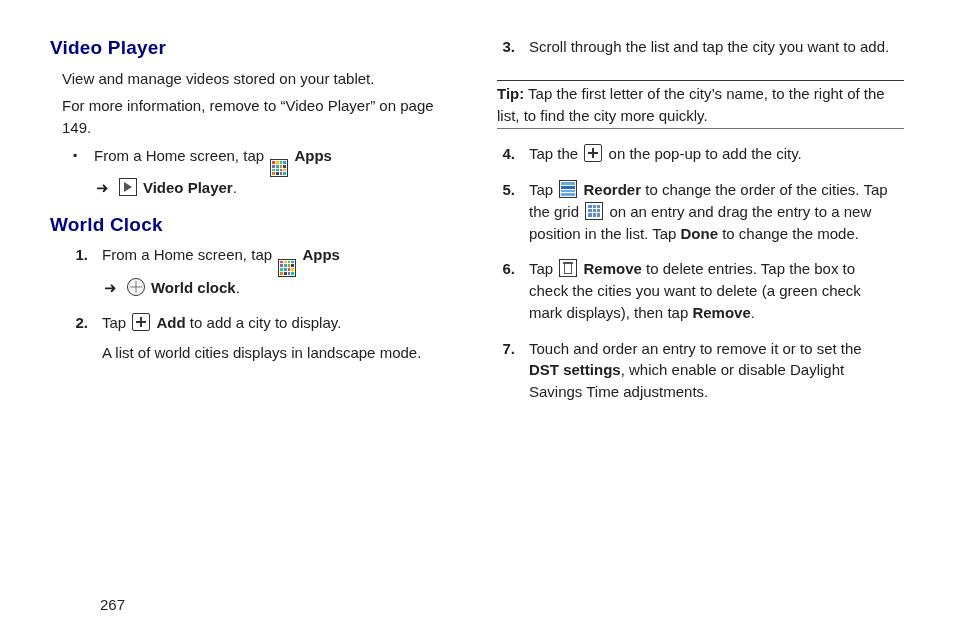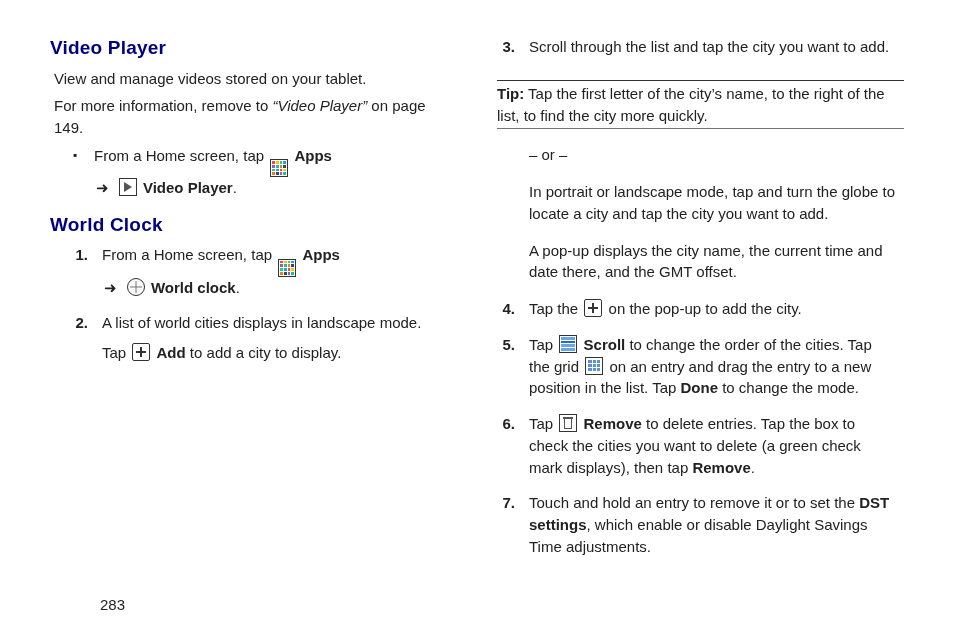--- a/index.html
+++ b/index.html
@@ -28,26 +28,26 @@
   }
   h2.section {
     font-family: Arial, Helvetica, sans-serif;
     font-weight: bold;
     color: #000080;
     font-size: 19px;
     margin: 4px 0 6px 0;
     letter-spacing: 0.2px;
   }
   p.body {
-    margin: 4px 0 6px 4px;
+    margin: 4px 0 6px 12px;
   }
   .narrower { 
     margin-left: 8px;
   }
-  .ref-italic { font-style: italic; }
+  .ref-italic { }
   .bullet-line, .num-line {
     display: flex;
     align-items: flex-start;
     gap: 14px;
     margin: 6px 0 2px 0;
   }
   .bullet-mark {
     width: 10px;
     flex: 0 0 auto;
     text-align: center;
@@ -286,48 +286,43 @@
             <span class="arrow">➜</span>
             <span class="icon clock-icon"></span>
             <span class="bold">World clock</span><span>.</span>
           </p>
         </div>
       </div>
 
       <div class="num-line">
         <div class="num-mark">2.</div>
         <div class="item-body">
-          <p>A list of world cities displays in landscape mode.</p>
           <p>
             <span>Tap </span>
             <span class="icon plus-icon"></span>
             <span class="bold">Add</span><span> to add a city to display.</span>
           </p>
+          <p>A list of world cities displays in landscape mode.</p>
         </div>
       </div>
     </div>
 
     <div class="col">
 
       <div class="num-line" style="margin-left:0">
         <div class="num-mark">3.</div>
         <div class="item-body">
           <p>Scroll through the list and tap the city you want to add.</p>
         </div>
       </div>
 
       <div class="tip-block">
         <span class="bold">Tip:</span><span> Tap the first letter of the city’s name, to the right of the list, to find the city more quickly.</span>
       </div>
 
-      <div style="margin-left:32px">
-        <p>– or –</p>
-        <p>In portrait or landscape mode, tap and turn the globe to locate a city and tap the city you want to add.</p>
-        <p>A pop-up displays the city name, the current time and date there, and the GMT offset.</p>
-      </div>
 
       <div class="num-line" style="margin-left:0">
         <div class="num-mark">4.</div>
         <div class="item-body">
           <p>
             <span>Tap the </span>
             <span class="icon plus-icon"></span>
             <span> on the pop-up to add the city.</span>
           </p>
         </div>
@@ -339,21 +334,21 @@
           <p>
             <span>Tap </span>
             <span class="icon reorder-icon">
               <span class="rows">
                   <span></span>
                   <span class="mid"></span>
                   <span></span>
                   <span></span>
                 </span>
             </span>
-            <span class="bold">Scroll</span><span> to change the order of the cities. Tap the grid </span>
+            <span class="bold">Reorder</span><span> to change the order of the cities. Tap the grid </span>
             <span class="icon grid-handle">
               <span class="dots">
                   <span></span>
                   <span></span>
                   <span></span>
                   <span></span>
                   <span></span>
                   <span></span>
                   <span></span>
                   <span></span>
@@ -373,22 +368,22 @@
             <span class="icon trash-icon"></span>
             <span class="bold">Remove</span><span> to delete entries. Tap the box to check the cities you want to delete (a green check mark displays), then tap </span><span class="bold">Remove</span><span>.</span>
           </p>
         </div>
       </div>
 
       <div class="num-line" style="margin-left:0">
         <div class="num-mark">7.</div>
         <div class="item-body">
           <p>
-            <span>Touch and hold an entry to remove it or to set the </span><span class="bold">DST settings</span><span>, which enable or disable Daylight Savings Time adjustments.</span>
+            <span>Touch and order an entry to remove it or to set the </span><span class="bold">DST settings</span><span>, which enable or disable Daylight Savings Time adjustments.</span>
           </p>
         </div>
       </div>
 
     </div>
   </div>
 
-  <div class="pagenum">283</div>
+  <div class="pagenum">267</div>
 </div>
 
 </body></html>

